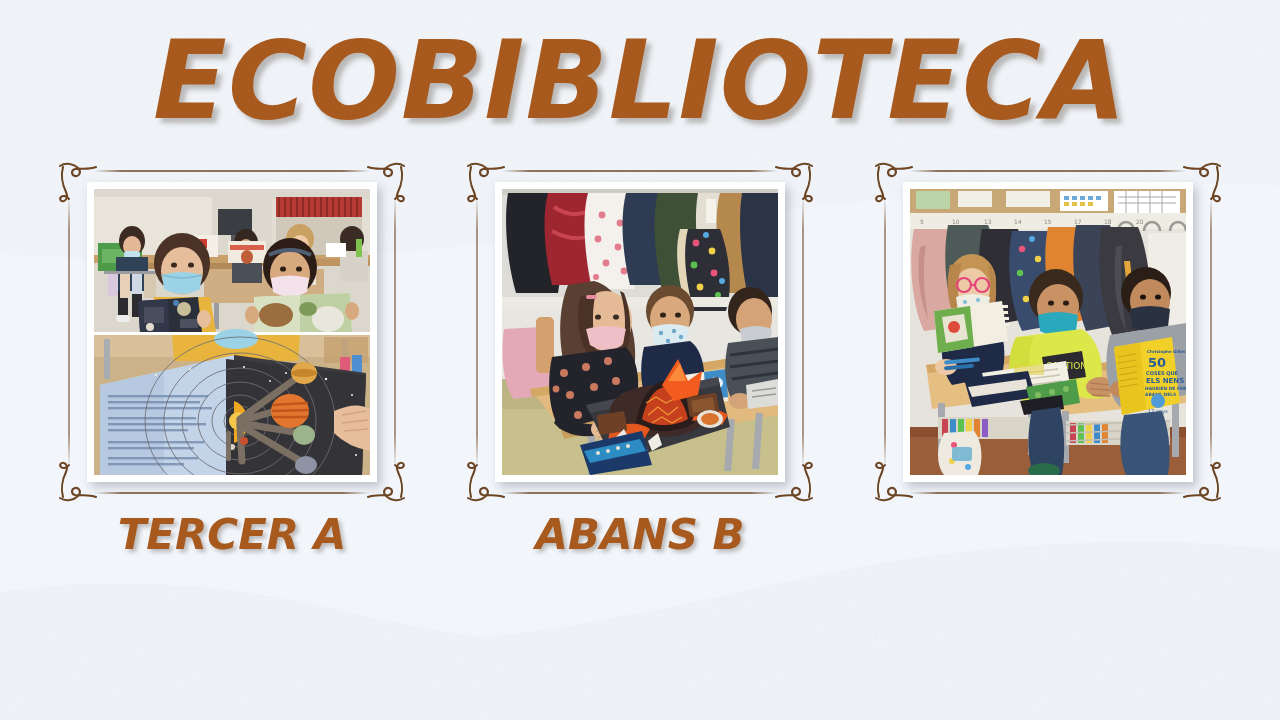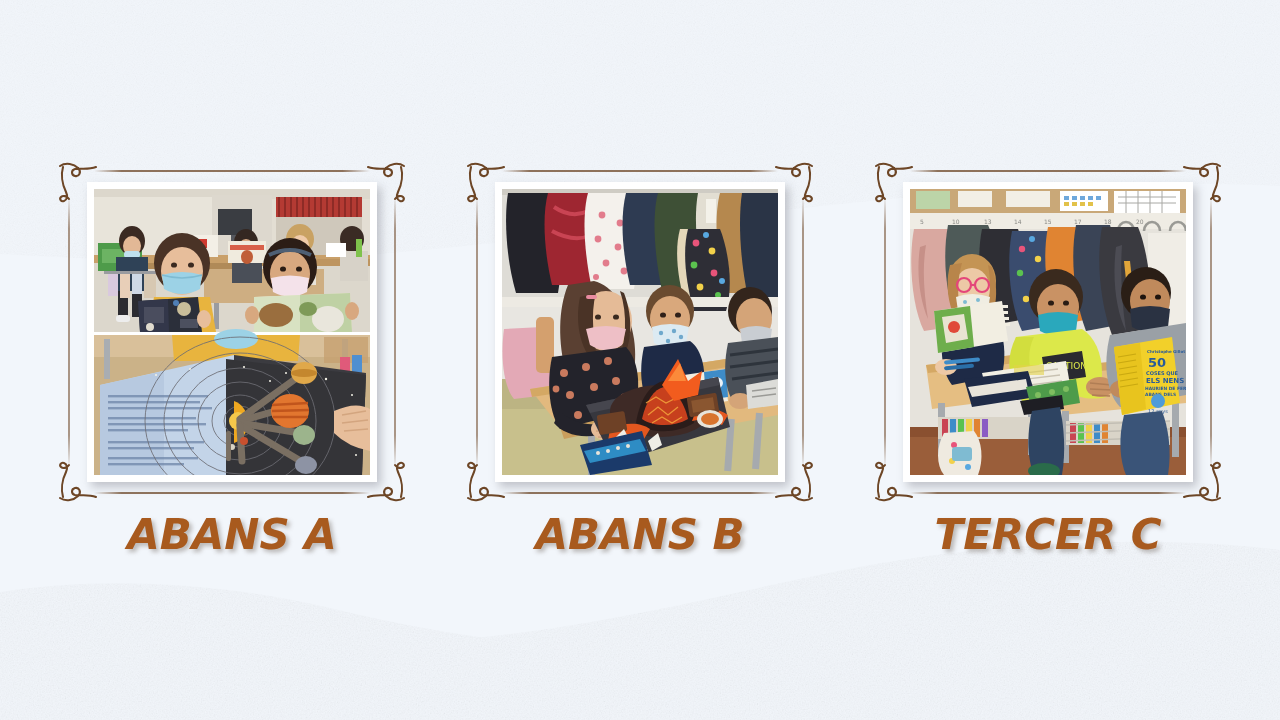--- a/index.html
+++ b/index.html
@@ -156,20 +156,21 @@
       <path d="M0,160 C150,154 320,150 450,140 C650,124 790,78 930,56
                C1050,38 1180,36 1280,50 L1280,200 L0,200 Z" fill="#8CC63E"></path>
 
       <path d="M560,182 C700,160 820,108 960,78 C1080,52 1190,46 1280,58
                L1280,200 L560,200 Z" fill="#77B733"></path>
 
       <path d="M1000,200 C1060,150 1150,96 1280,72 L1280,200 Z" fill="#5E9E28"></path>
     </g>
   </svg>
 
+  <div class="slide-title">ECOBIBLIOTECA</div>
 
   <div id="gallery">
 
     <div class="gallery-item">
       <div class="photo-frame">
         <div class="frame-rule top"></div>
         <div class="frame-rule bottom"></div>
         <div class="frame-rule left"></div>
         <div class="frame-rule right"></div>
 
@@ -378,21 +379,21 @@
               <circle cx="150" cy="252" r="4" fill="#C8502E"></circle>
               <circle cx="138" cy="258" r="3" fill="#D8D3C4"></circle>
               <rect x="132" y="242" width="5" height="30" rx="2" fill="#7A6F62"></rect>
 
               <path d="M240 222 Q262 212 276 220 L276 262 Q254 258 240 244 Z" fill="#E7BE9B"></path>
               <path d="M248 226 L272 222 M248 234 L274 231 M250 242 L274 240" stroke="#D3A57F" stroke-width="1.6"></path>
             </g>
           </svg>
         </div>
       </div>
-      <div class="caption">ABANS A</div>
+      <div class="caption">TERCER A</div>
     </div>
 
     <div class="gallery-item">
       <div class="photo-frame">
         <div class="frame-rule top"></div>
         <div class="frame-rule bottom"></div>
         <div class="frame-rule left"></div>
         <div class="frame-rule right"></div>
 
         <svg class="corner-orn tl" viewBox="0 0 48 48">
@@ -841,17 +842,16 @@
               <text x="235" y="201" font-size="4.4">HAURIEN DE FER</text>
               <text x="235" y="207" font-size="4.4">ABANS DELS</text>
             </g>
             <circle cx="248" cy="212" r="7" fill="#4E9BD8"></circle>
             <text x="238" y="224" font-size="5" font-family="DejaVu Sans" fill="#2A5C9A">12 anys</text>
 
             <path d="M214 226 C208 250 210 272 216 286 L258 286 C262 260 258 238 252 222 Z" fill="#3A5478"></path>
           </svg>
         </div>
       </div>
-      <div class="caption">TERCER C</div>
     </div>
 
   </div>
 </div>
 
 </body></html>

